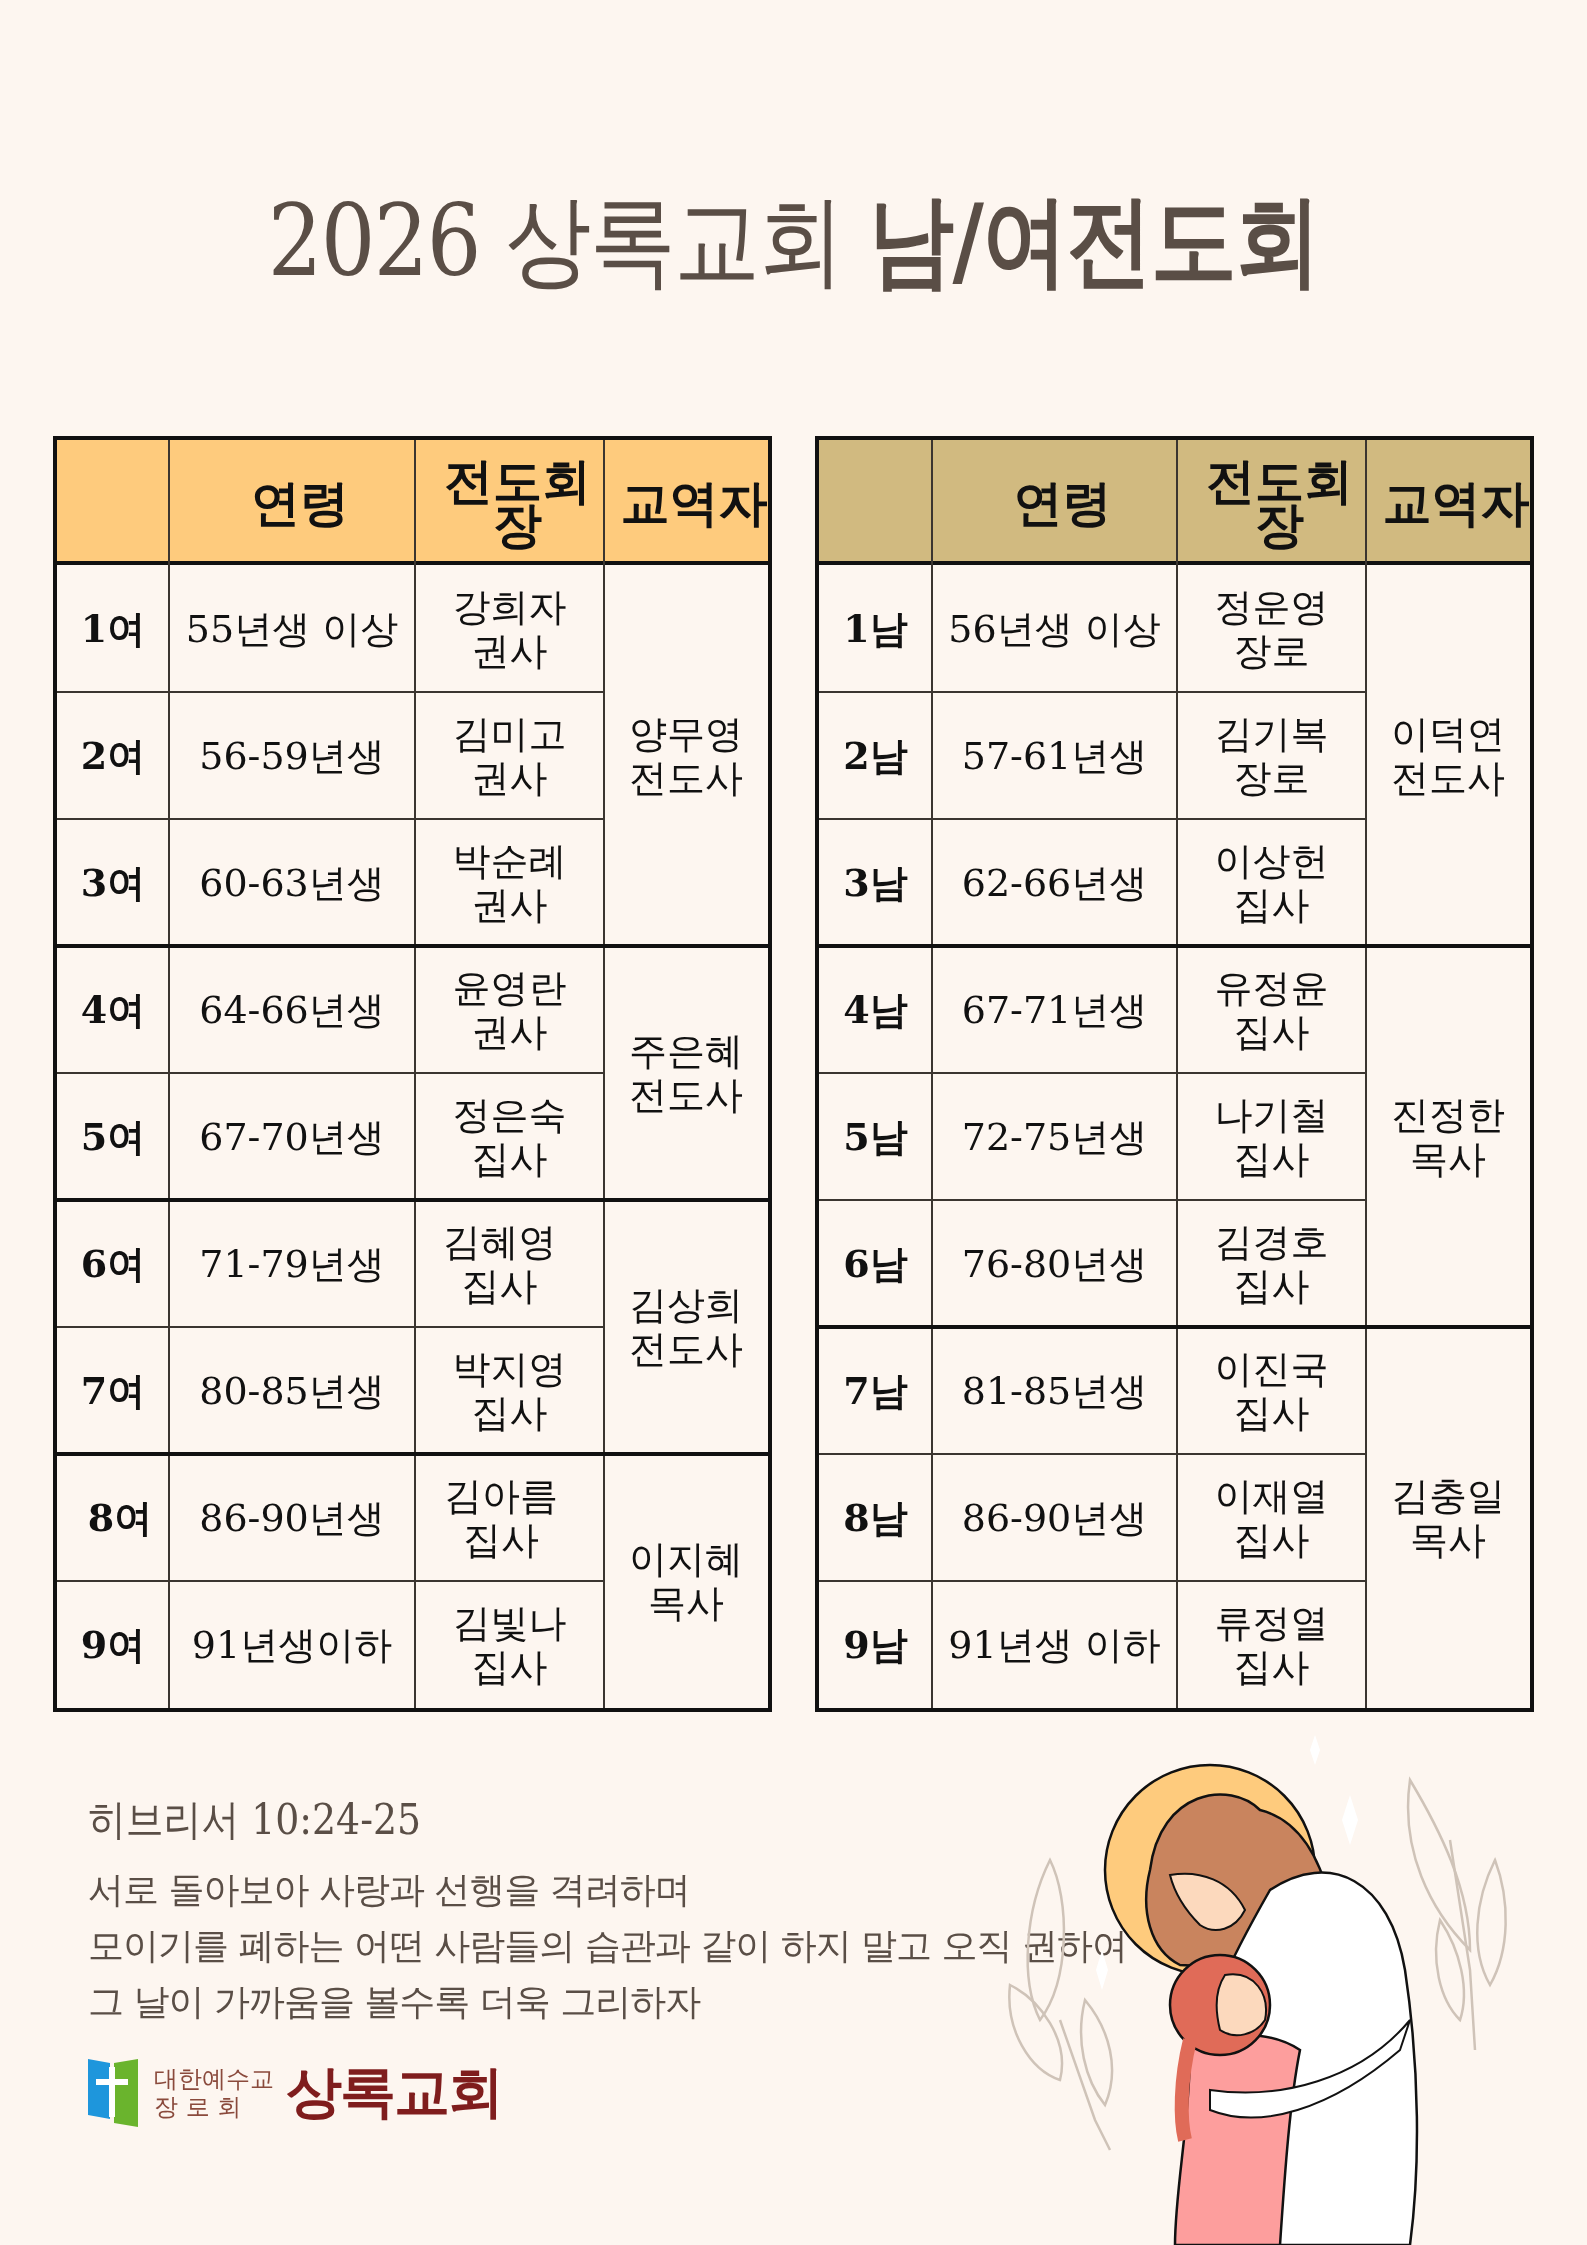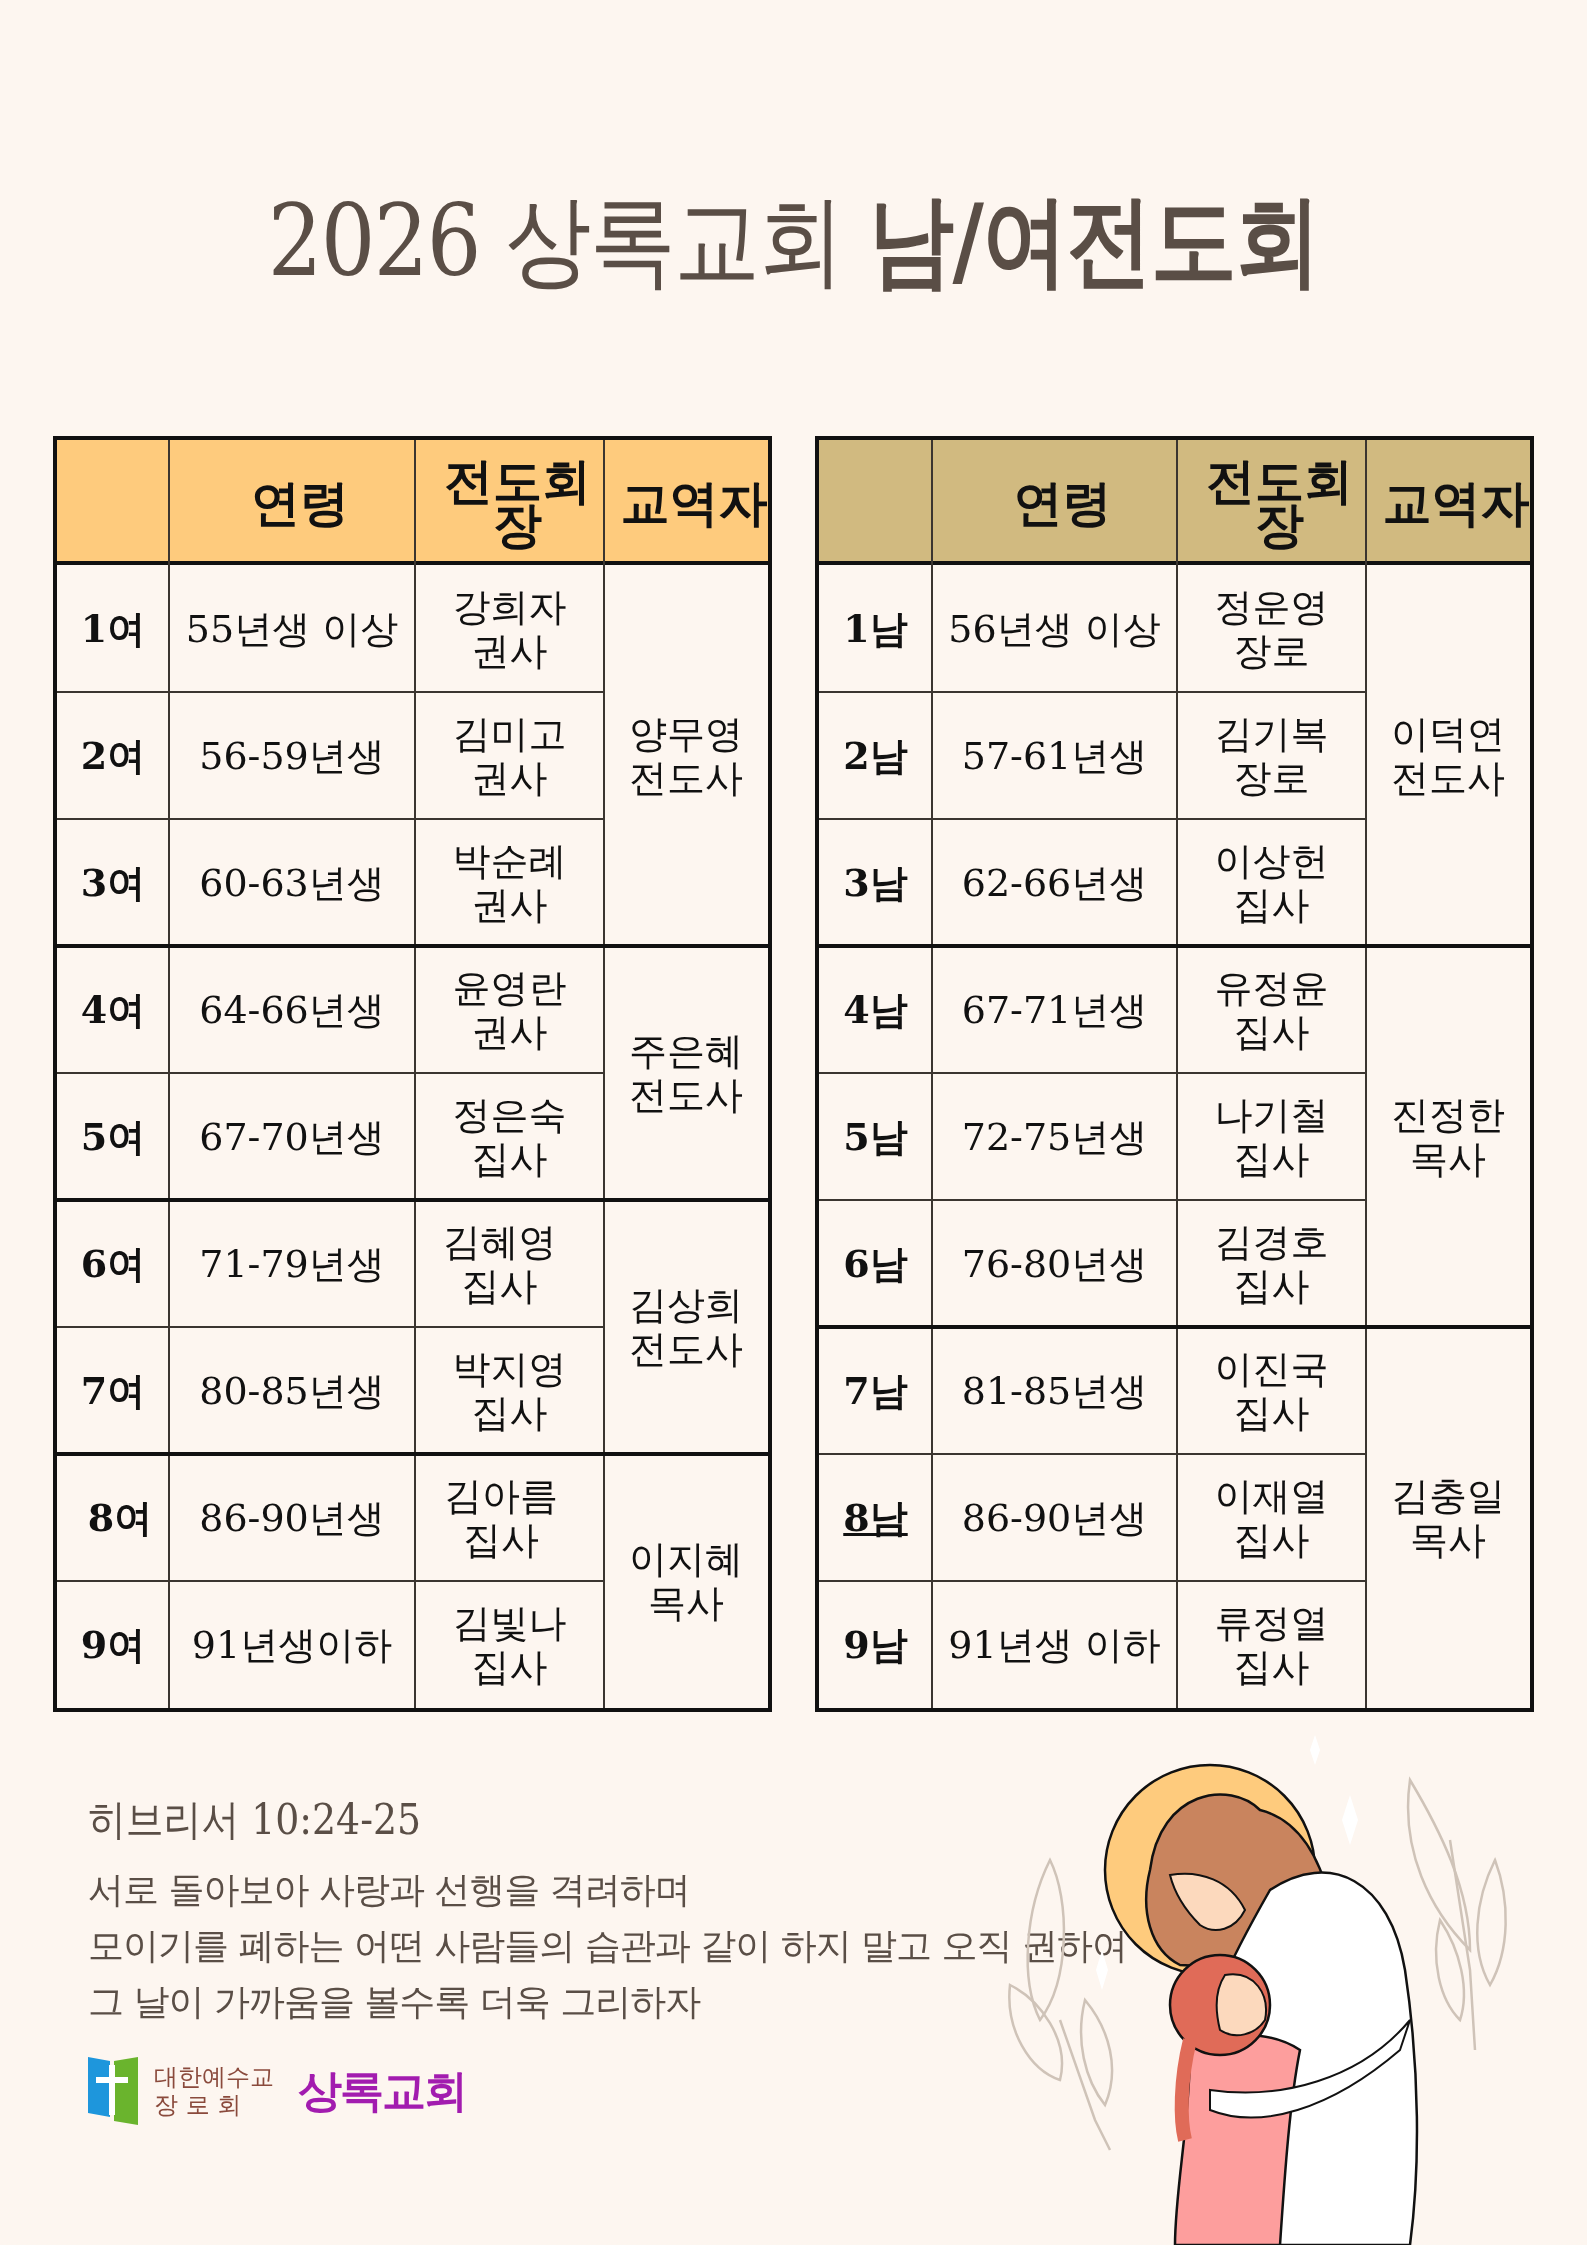--- a/index.html
+++ b/index.html
@@ -34,21 +34,21 @@
   .rowlabel { font-weight:bold; font-size:38px; }
   .name { flex-direction:column; }
   .name span { display:block; }
 
   .verse { position:absolute; left:88px; top:1792px; color:#5a4e46; font-family:"DejaVu Sans", sans-serif; }
   .verse .ref { font-size:42px; font-family:"DejaVu Serif", serif; margin-bottom:14px; transform:scaleX(0.9); transform-origin:left; }
   .verse .line { font-size:36px; line-height:56px; letter-spacing:-1px; }
 
   .logo { position:absolute; left:88px; top:2055px; display:flex; align-items:center; }
   .logo .denom { font-family:"DejaVu Sans", sans-serif; color:#8a4a3c; font-size:24px; line-height:28px; margin-left:14px; }
-  .logo .church { font-family:"DejaVu Sans", sans-serif; font-weight:bold; color:#a21caf; font-size:44px; margin-left:24px; letter-spacing:-2px; }
+  .logo .church { font-family:"DejaVu Sans", sans-serif; font-weight:bold; color:#7f1d1d; font-size:56px; margin-left:12px; letter-spacing:-2px; }
 
   .illus { position:absolute; left:1000px; top:1720px; width:587px; height:525px; }
 </style>
 </head>
 <body>
 
 <div class="title">
   <span>2026 상록교회 </span><span class="bold">남/여전도회</span>
 </div>
 
@@ -185,21 +185,21 @@
     <div class="cell name" style="left: 358px; width: 189px; top: 760px; height: 127px;">
       <span>김경호</span>
       <span>집사</span>
     </div>
     <div class="cell rowlabel" style="left: 0px; width: 113px; top: 887px; height: 127px;">7남</div>
     <div class="cell" style="left: 113px; width: 245px; top: 887px; height: 127px;">81-85년생</div>
     <div class="cell name" style="left: 358px; width: 189px; top: 887px; height: 127px;">
       <span>이진국</span>
       <span>집사</span>
     </div>
-    <div class="cell rowlabel" style="left: 0px; width: 113px; top: 1014px; height: 127px; text-decoration: underline;">8남</div>
+    <div class="cell rowlabel" style="left: 0px; width: 113px; top: 1014px; height: 127px;">8남</div>
     <div class="cell" style="left: 113px; width: 245px; top: 1014px; height: 127px;">86-90년생</div>
     <div class="cell name" style="left: 358px; width: 189px; top: 1014px; height: 127px;">
       <span>이재열</span>
       <span>집사</span>
     </div>
     <div class="cell rowlabel" style="left: 0px; width: 113px; top: 1141px; height: 127px;">9남</div>
     <div class="cell" style="left: 113px; width: 245px; top: 1141px; height: 127px;">91년생 이하</div>
     <div class="cell name" style="left: 358px; width: 189px; top: 1141px; height: 127px;">
       <span>류정열</span>
       <span>집사</span>

